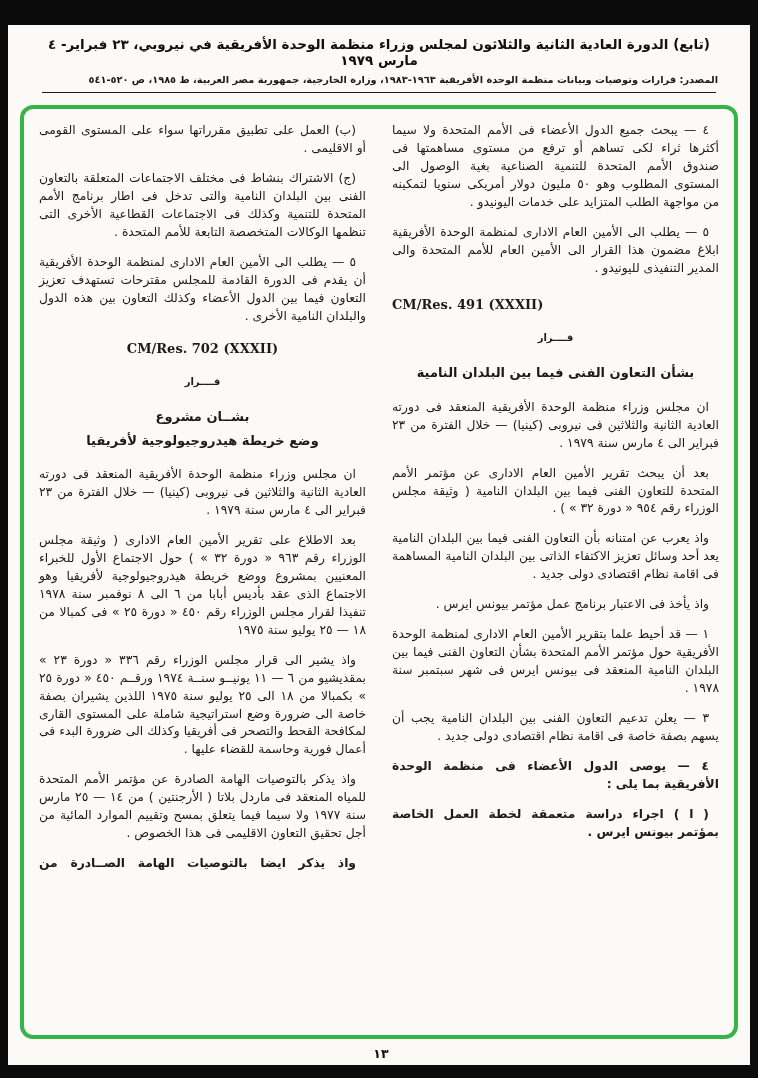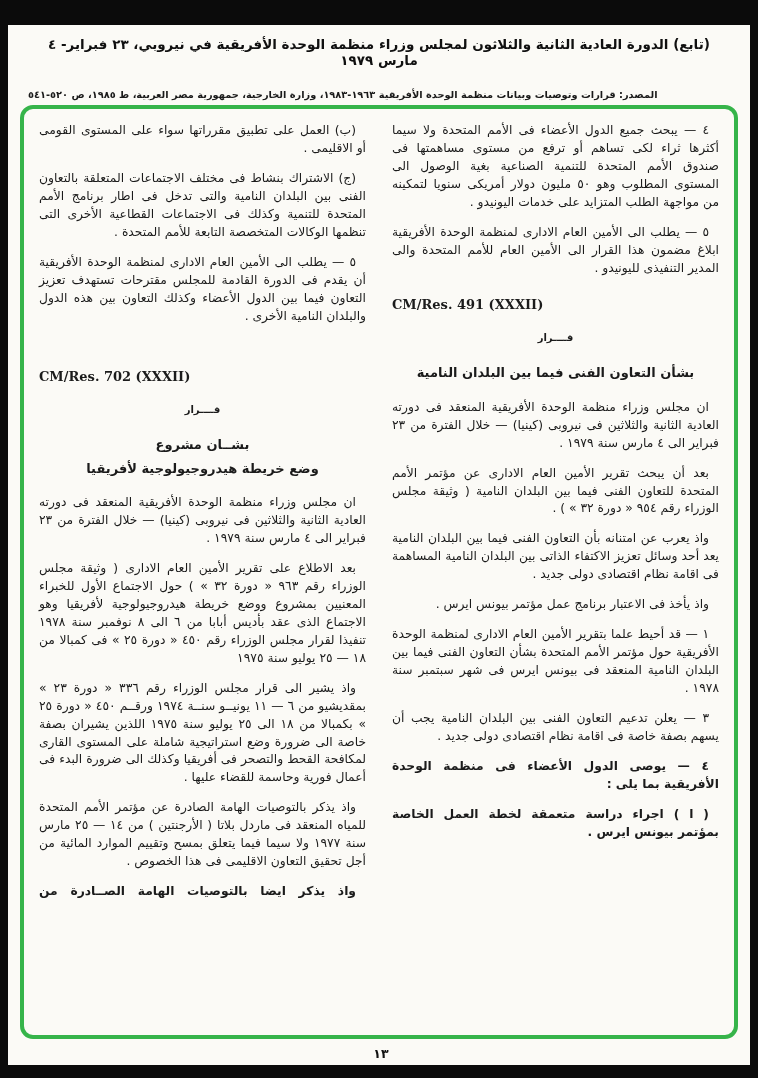--- a/index.html
+++ b/index.html
@@ -7,33 +7,33 @@
   body {
     background: #0b0b0b;
     position: relative;
     font-family: "DejaVu Sans", sans-serif;
   }
   .page {
     position: absolute;
     top: 25px; left: 8px; right: 8px; bottom: 13px;
     background: #fbfaf6;
   }
-  .header { direction: rtl; padding: 11px 20px 0; }
+  .header { direction: rtl; padding: 11px 32px 0; }
   .header-line {
     text-align: center;
     font-weight: bold;
     font-size: 13.5px;
     color: #101010;
   }
   .source-line {
-    margin-top: 21px;
+    margin-top: 6px;
     font-size: 9.8px;
     font-weight: bold;
     color: #1a1a1a;
-    text-align: left;
+    text-align: right;
   }
   .rule {
     border: 0;
     border-top: 1.6px solid #1c1c1c;
     margin: 7px 2px 0;
   }
   .green-box {
     position: absolute;
     left: 12px; right: 12px;
     top: 80px; bottom: 26px;
@@ -62,21 +62,21 @@
   .stretch { text-align-last: justify; }
   .ref {
     direction: ltr;
     text-align: left;
     font-weight: bold;
     font-family: "DejaVu Serif", serif;
     font-size: 13px;
     margin: 18px 0 16px;
     text-indent: 0;
   }
-  .gap-xl { margin-top: 42px; }
+  .gap-xl { margin-top: 14px; text-align: center; }
   .h-res {
     text-align: center;
     font-weight: bold;
     font-size: 10px;
     margin: 4px 0 18px;
     text-indent: 0;
   }
   .h-sub {
     text-align: center;
     font-weight: bold;

